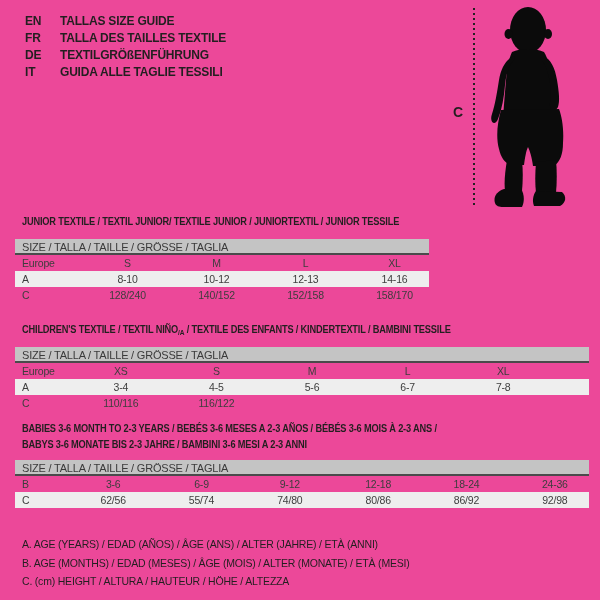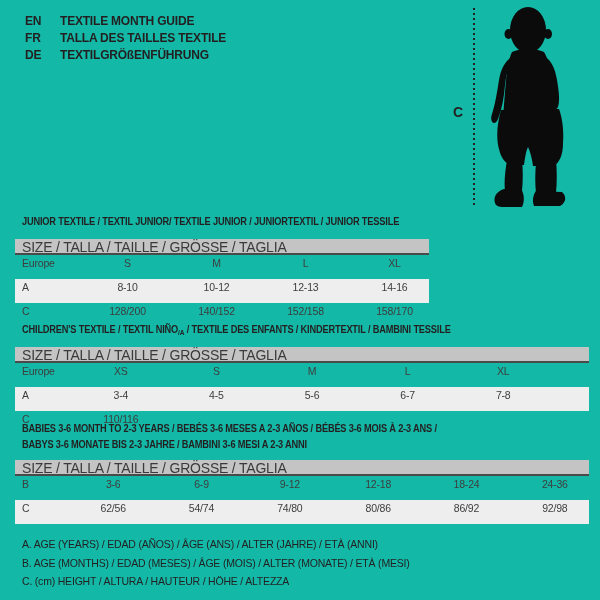--- a/index.html
+++ b/index.html
@@ -5,21 +5,21 @@
   :root{
     --ink:#231f20;
     --bar-bg:#c4c4c4;
     --bar-border:#4a4a4b;
     --row-shade:#eeeeee;
     --cell-text:#3d3d3d;
   }
   *{margin:0;padding:0;box-sizing:border-box;}
   html,body{background:#fff;}
   body{font-family:"Liberation Sans","DejaVu Sans",sans-serif;color:var(--ink);}
-  .page{position:relative;width:600px;height:600px;background:#14b8a6;overflow:hidden;}
+  .page{position:relative;width:600px;height:600px;background:#ec4899;overflow:hidden;}
 
   
   .lang-block{position:absolute;left:25px;top:13px;}
   .lang-row{display:flex;font-weight:700;font-size:12px;line-height:17px;letter-spacing:-0.2px;}
   .lang-code{width:35px;flex:0 0 35px;}
   .lang-title{white-space:nowrap;}
 
   
   .figure{position:absolute;left:440px;top:0;width:160px;height:215px;}
   .dotted-line{position:absolute;left:33px;top:8px;width:2px;height:200px;
@@ -28,22 +28,22 @@
     font-weight:700;font-size:14px;}
   .baby-svg{position:absolute;left:30px;top:0;}
 
   
   .sec-title{position:absolute;left:22px;font-weight:700;font-size:10.5px;line-height:16px;
     letter-spacing:-0.2px;white-space:nowrap;transform:scale(0.88,1);transform-origin:left top;}
   .sub{font-size:7.5px;vertical-align:-2px;}
 
   .size-table{position:absolute;left:15px;}
   .size-bar{height:16px;line-height:16px;background:var(--bar-bg);border-bottom:2px solid var(--bar-border);
-    padding-left:7px;font-size:14px;color:#3a3a3a;letter-spacing:-0.2px;}
-  .trow{display:grid;height:24px;line-height:16px;font-size:10.5px;color:var(--cell-text);letter-spacing:-0.2px;gap:20px;}
+    padding-left:7px;font-size:11px;color:#3a3a3a;letter-spacing:-0.2px;}
+  .trow{display:grid;height:16px;line-height:16px;font-size:10.5px;color:var(--cell-text);letter-spacing:-0.2px;gap:20px;}
   .trow.shade{background:var(--row-shade);}
   .tcell.label{text-align:left;padding-left:7px;}
   .tcell.val{text-align:center;}
   .t1{width:414px;} .t1 .trow{grid-template-columns:58px repeat(4,1fr);}
   .t2{width:574px;} .t2 .trow{grid-template-columns:48px repeat(5,1fr);padding-right:48px;}
   .t3{width:574px;} .t3 .trow{grid-template-columns:44px repeat(6,1fr);}
 
   #t1-title{top:213px;} #t1-table{top:239px;}
   #t2-title{top:321px;} #t2-table{top:347px;}
   #t3-title{top:420px;} #t3-table{top:460px;}
@@ -53,29 +53,33 @@
     line-height:18.5px;letter-spacing:-0.2px;white-space:nowrap;}
 </style>
 </head>
 <body>
 
 <div class="page">
 
   <div class="lang-block">
     <div class="lang-row">
       <span class="lang-code">EN</span>
-      <span class="lang-title">TEXTILE MONTH GUIDE</span>
+      <span class="lang-title">TALLAS SIZE GUIDE</span>
     </div>
     <div class="lang-row">
       <span class="lang-code">FR</span>
       <span class="lang-title">TALLA DES TAILLES TEXTILE</span>
     </div>
     <div class="lang-row">
       <span class="lang-code">DE</span>
       <span class="lang-title">TEXTILGRÖßENFÜHRUNG</span>
+    </div>
+    <div class="lang-row">
+      <span class="lang-code">IT</span>
+      <span class="lang-title">GUIDA ALLE TAGLIE TESSILI</span>
     </div>
   </div>
 
   <div class="figure">
     <div class="dotted-line"></div>
     <div class="measure-label">C</div>
     <svg class="baby-svg" width="130" height="212" viewBox="0 0 130 212" aria-hidden="true">
       <g fill="#0b0b0b">
         <ellipse cx="58" cy="30" rx="18" ry="23"></ellipse>
         <ellipse cx="38.5" cy="34" rx="4" ry="5"></ellipse>
@@ -105,21 +109,21 @@
         </div>
         <div class="trow shade">
           <div class="tcell label">A</div>
           <div class="tcell val">8-10</div>
           <div class="tcell val">10-12</div>
           <div class="tcell val">12-13</div>
           <div class="tcell val">14-16</div>
         </div>
         <div class="trow">
           <div class="tcell label">C</div>
-          <div class="tcell val">128/200</div>
+          <div class="tcell val">128/240</div>
           <div class="tcell val">140/152</div>
           <div class="tcell val">152/158</div>
           <div class="tcell val">158/170</div>
         </div>
       </div>
   </div>
 
   <div class="sec-title" id="t2-title">
     <span>CHILDREN'S TEXTILE / TEXTIL NIÑO</span><span class="sub">/A</span><span> / TEXTILE DES ENFANTS / KINDERTEXTIL / BAMBINI TESSILE</span>
   </div>
@@ -138,20 +142,21 @@
           <div class="tcell label">A</div>
           <div class="tcell val">3-4</div>
           <div class="tcell val">4-5</div>
           <div class="tcell val">5-6</div>
           <div class="tcell val">6-7</div>
           <div class="tcell val">7-8</div>
         </div>
         <div class="trow">
           <div class="tcell label">C</div>
           <div class="tcell val">110/116</div>
+          <div class="tcell val">116/122</div>
         </div>
       </div>
   </div>
 
   <div class="sec-title" id="t3-title">
     <div>BABIES 3-6 MONTH TO 2-3 YEARS / BEBÉS 3-6 MESES A 2-3 AÑOS / BÉBÉS 3-6 MOIS À 2-3 ANS /</div>
     <div>BABYS 3-6 MONATE BIS 2-3 JAHRE / BAMBINI 3-6 MESI A 2-3 ANNI</div>
   </div>
   <div class="size-table t3" id="t3-table">
     <div class="size-bar">SIZE / TALLA / TAILLE / GRÖSSE / TAGLIA</div>
@@ -161,21 +166,21 @@
           <div class="tcell val">3-6</div>
           <div class="tcell val">6-9</div>
           <div class="tcell val">9-12</div>
           <div class="tcell val">12-18</div>
           <div class="tcell val">18-24</div>
           <div class="tcell val">24-36</div>
         </div>
         <div class="trow shade">
           <div class="tcell label">C</div>
           <div class="tcell val">62/56</div>
-          <div class="tcell val">54/74</div>
+          <div class="tcell val">55/74</div>
           <div class="tcell val">74/80</div>
           <div class="tcell val">80/86</div>
           <div class="tcell val">86/92</div>
           <div class="tcell val">92/98</div>
         </div>
       </div>
   </div>
 
   <div class="footnotes">
     <div>A. AGE (YEARS) / EDAD (AÑOS) / ÂGE (ANS) / ALTER (JAHRE) / ETÀ (ANNI)</div>

